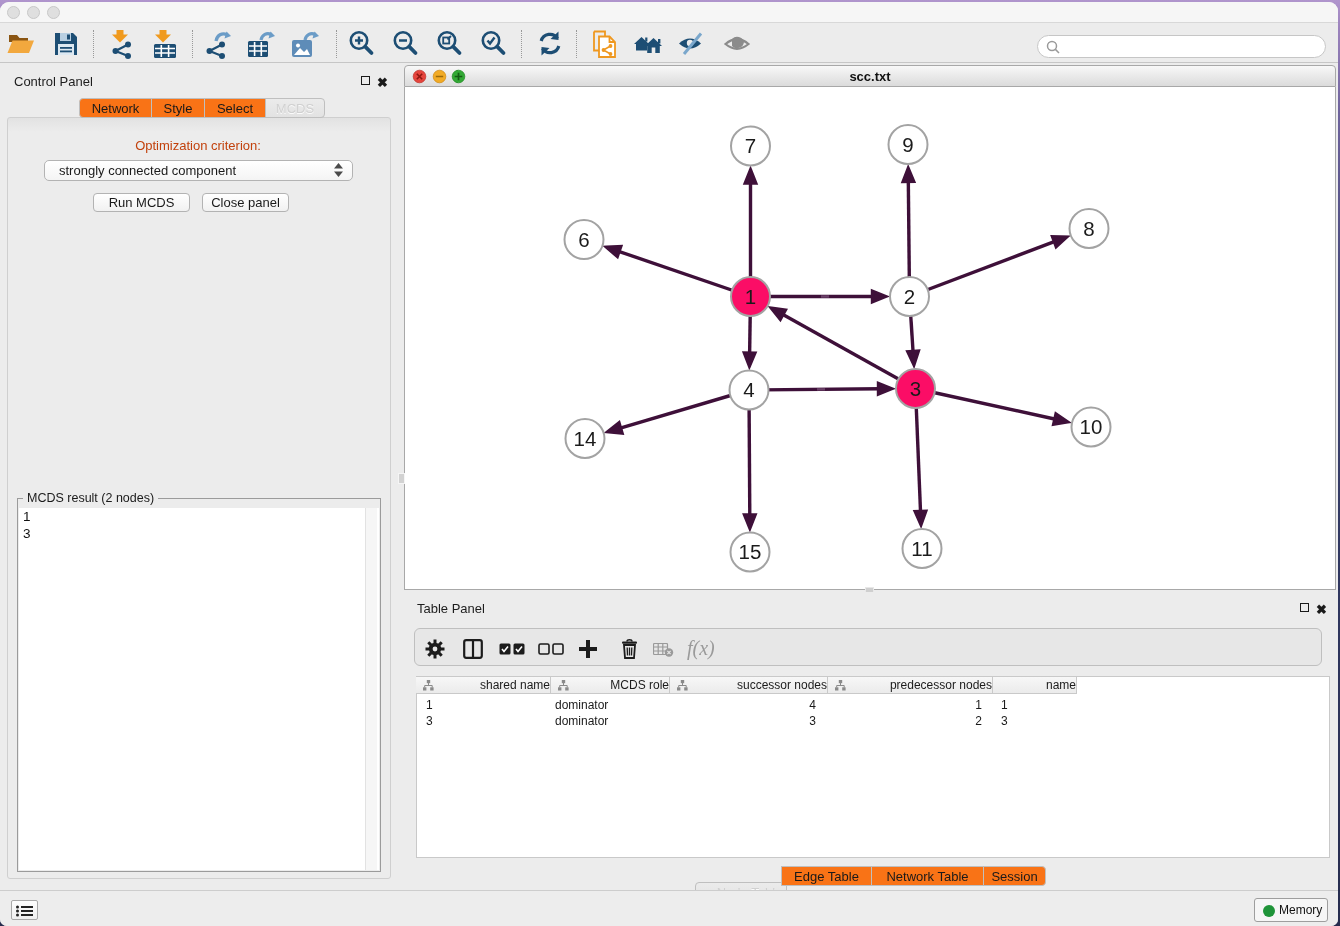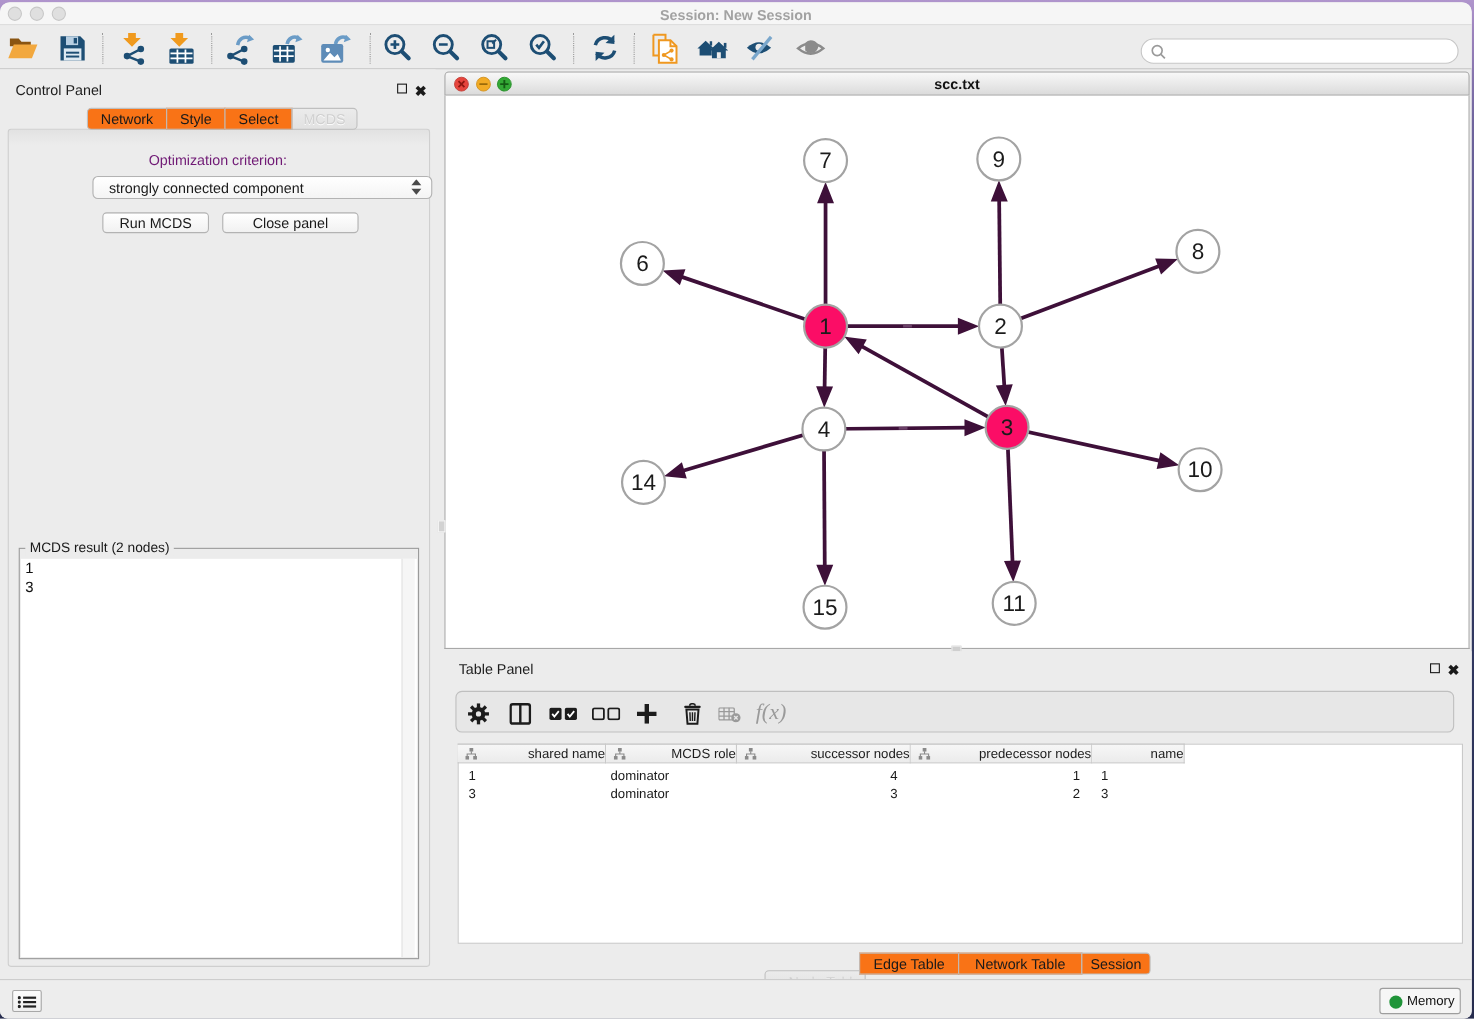--- a/index.html
+++ b/index.html
@@ -42,21 +42,20 @@
 .treeic { position:absolute; top:88px; }
 </style>
 </head>
 <body>
 <div id="win">
 
   <div id="titlebar">
     <div class="tl" style="left:7px;"></div>
     <div class="tl" style="left:27px;"></div>
     <div class="tl" style="left:47px;"></div>
-    <div id="title-text">Session: New Session</div>
   </div>
 
   <div id="toolbar">
 
     <svg class="ticon" style="left:6px;" viewBox="0 0 30 30">
       <path d="M3,6 L11,6 L13.5,9 L22,9 L22,13 L3,13 Z" fill="#8a5512"></path>
       <path d="M1.5,24 L6.5,11.5 L28,11.5 L23,24 Z" fill="#f2a83e"></path>
     </svg>
 
     <svg class="ticon" style="left:51px;" viewBox="0 0 30 30">
@@ -184,30 +183,30 @@
     <div class="sqicon" style="left:361px;top:13px;"></div>
     <div class="xicon" style="left:377px;top:15px;">✖</div>
 
     <div class="abs" style="left:7px;top:54px;width:384px;height:762px;border:1px solid #cfcfcf;border-radius:3px;background:linear-gradient(#e2e2e2,#ececec 14px);"></div>
 
     <div class="tabbtn" style="left:79px;top:35px;width:73px;border-radius:4px 0 0 4px;">Network</div>
     <div class="tabbtn" style="left:151px;top:35px;width:54px;">Style</div>
     <div class="tabbtn" style="left:204px;top:35px;width:62px;">Select</div>
     <div class="tabbtn tabsel" style="left:265px;top:35px;width:60px;border-radius:0 4px 4px 0;">MCDS</div>
 
-    <div class="abs" style="left:0;top:75px;width:396px;text-align:center;font-size:13px;color:#701a75;">Optimization criterion:</div>
-    <div class="abs" style="left:44px;top:97px;width:309px;height:21px;border:1px solid #b3b3b3;border-radius:5px;background:linear-gradient(#ffffff,#f4f4f4);margin-left:40px;">
+    <div class="abs" style="left:0;top:75px;width:396px;text-align:center;font-size:13px;color:#c2410c;">Optimization criterion:</div>
+    <div class="abs" style="left:44px;top:97px;width:309px;height:21px;border:1px solid #b3b3b3;border-radius:5px;background:linear-gradient(#ffffff,#f4f4f4);">
       <div class="abs" style="left:14px;top:2px;font-size:13px;color:#1a1a1a;">strongly connected component</div>
       <svg width="11" height="15" style="position:absolute;right:8px;top:2px;">
         <polygon points="5.5,0 10,5.5 1,5.5" fill="#4a4a4a"></polygon>
         <polygon points="5.5,14 10,8.5 1,8.5" fill="#4a4a4a"></polygon>
       </svg>
     </div>
     <div class="btn" style="left:93px;top:130px;width:97px;">Run MCDS</div>
-    <div class="btn" style="left:202px;top:130px;width:124px;">Close panel</div>
+    <div class="btn" style="left:202px;top:130px;width:87px;">Close panel</div>
 
     <div class="abs" style="left:17px;top:435px;width:364px;height:374px;border:1px solid #9b9b9b;"></div>
     <div class="abs" style="left:23px;top:428px;background:#ececec;padding:0 4px;font-size:12.5px;color:#1a1a1a;">MCDS result (2 nodes)</div>
     <div class="abs" style="left:19px;top:445px;width:360px;height:362px;background:#fff;">
       <div class="abs" style="left:4px;top:0;font-size:13.5px;color:#111;line-height:17px;">1<br>3</div>
       <div class="abs" style="right:2px;top:0;width:12px;height:100%;background:#f6f6f6;border-left:1px solid #e2e2e2;"></div>
     </div>
   </div>
 
   <div id="netwin" class="abs" style="left:404px;top:63px;width:932px;height:525px;">

